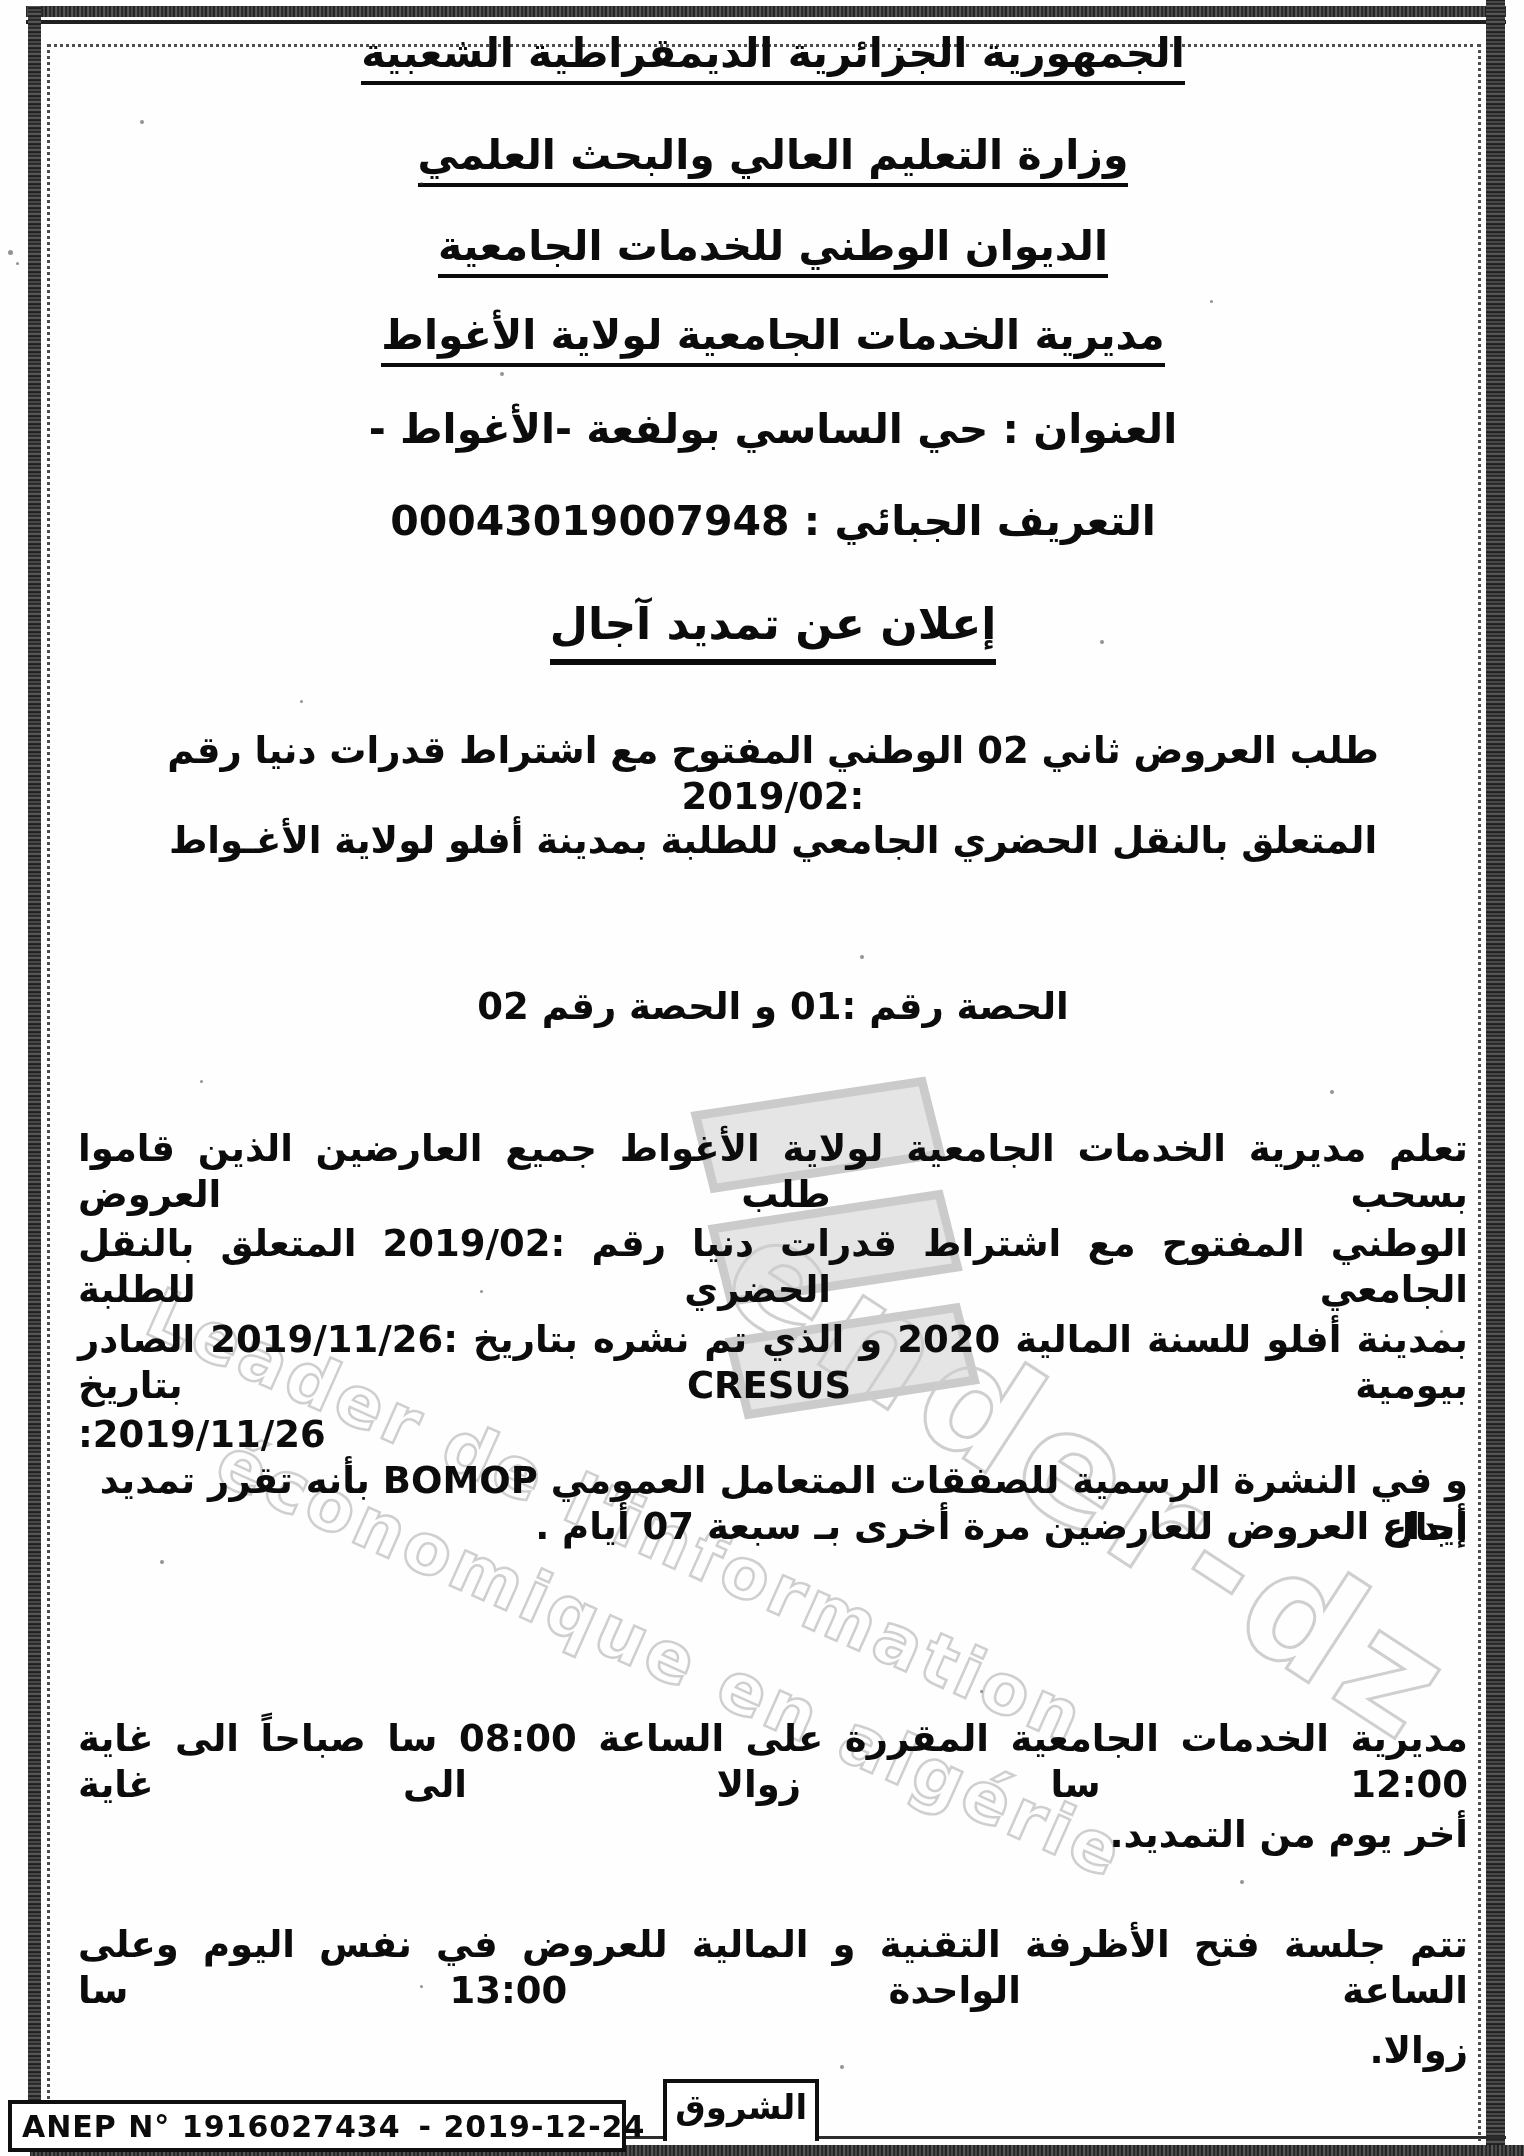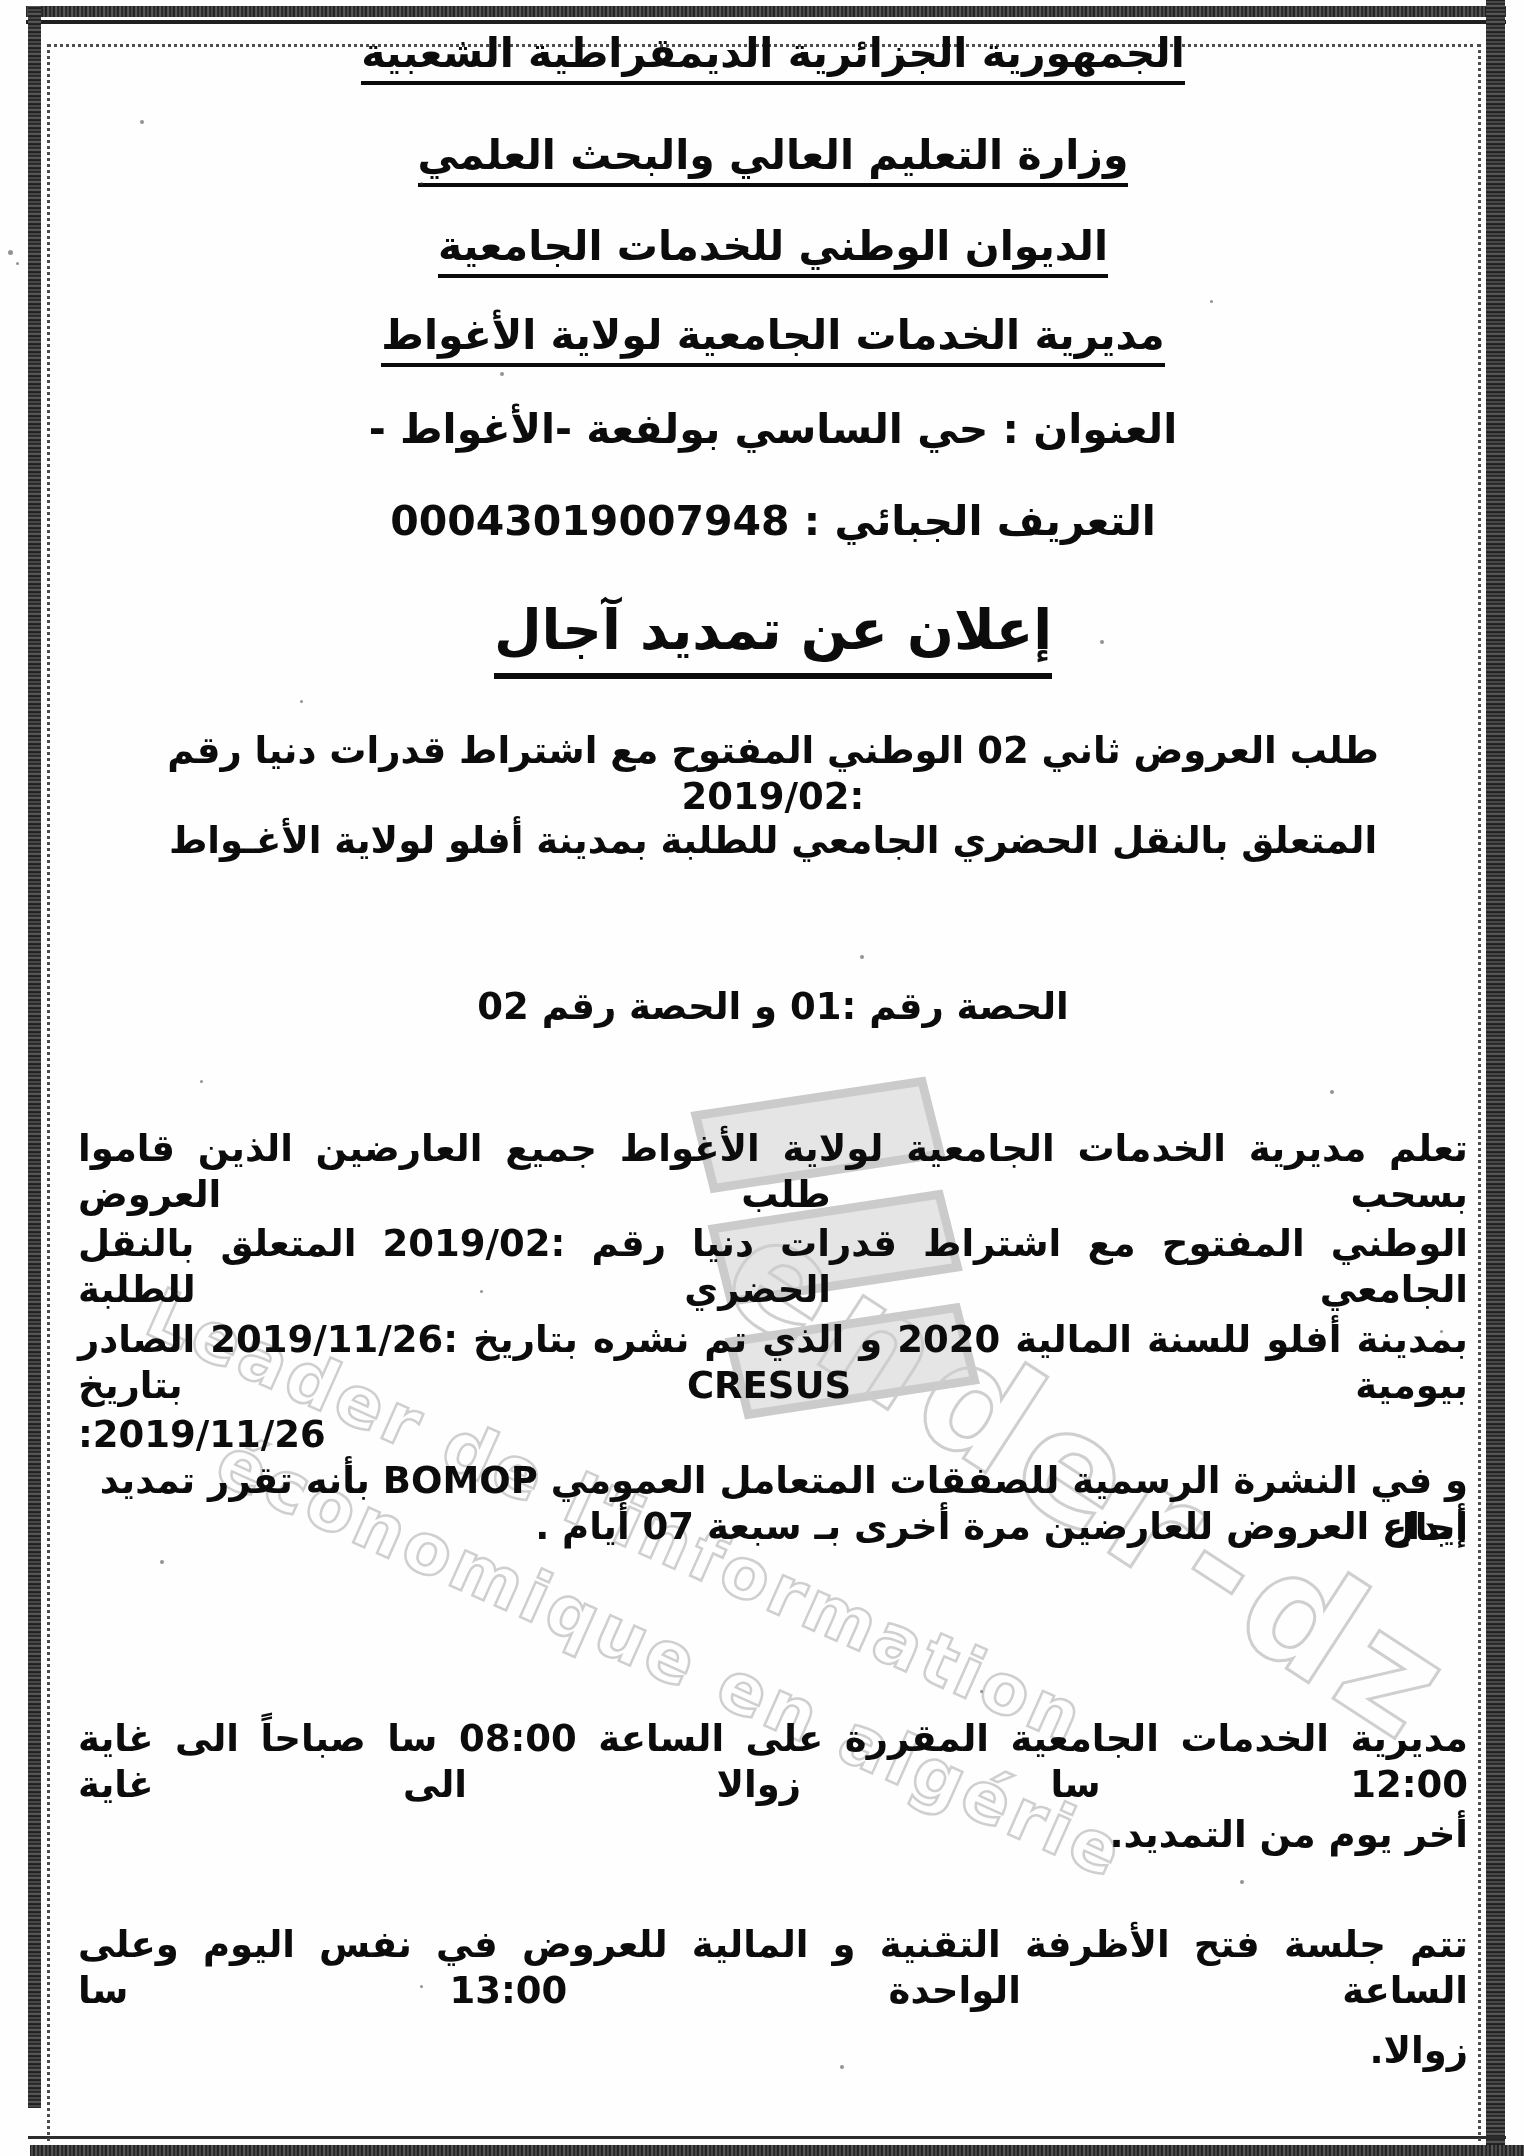--- a/index.html
+++ b/index.html
@@ -22,21 +22,21 @@
     position:absolute; left:47px; top:44px; width:1428px; height:2094px;
     border:3px dotted #4d4d4d; border-bottom:none;
   }
   
   .line { position:absolute; left:78px; width:1390px; font-size:37px; line-height:1.25; z-index:2; }
   .center { text-align:center; }
   .right  { text-align:right; }
   .just   { text-align:justify; text-align-last:justify; }
   .hline  { font-size:41px; }
   .underlined { display:inline-block; border-bottom:4px solid #0b0b0b; padding-bottom:2px; }
-  .title-line { font-size:55px; }
+  .title-line { font-size:44px; }
   .title-line .underlined { border-bottom-width:6px; padding-bottom:8px; }
   .flex-line { display:flex; justify-content:space-between; align-items:baseline;flex-direction:column; }
   .footer-box {
     position:absolute; left:8px; top:2100px; width:618px; height:52px;
     background:#ffffff; border:4px solid #0f0f0f; z-index:6;
     display:flex; align-items:center; padding:0 10px; box-sizing:border-box; gap:18px;
     font-size:30px; letter-spacing:1px; white-space:nowrap;
   }
   .echorouk {
     margin-left:auto; font-size:34px; letter-spacing:0;
@@ -104,20 +104,25 @@
     <span dir="rtl">و في النشرة الرسمية للصفقات المتعامل العمومي BOMOP بأنه تقرر تمديد أجال</span>
   </div>
   <div class="line right" style="top:1504px" dir="rtl">إيداع العروض للعارضين مرة أخرى بـ سبعة 07 أيام .</div>
 
   <div class="line just" style="top:1716px" dir="rtl">مديرية الخدمات الجامعية المقررة على الساعة 08:00 سا صباحاً الى غاية 12:00 سا زوالا الى غاية</div>
   <div class="line right" style="top:1812px" dir="rtl">أخر يوم من التمديد.</div>
 
   <div class="line just" style="top:1922px" dir="rtl">تتم جلسة فتح الأظرفة التقنية و المالية للعروض في نفس اليوم وعلى الساعة الواحدة 13:00 سا</div>
   <div class="line right" style="top:2028px" dir="rtl">زوالا.</div>
 
+  <div class="footer-box">
+    <span>ANEP N° 1916027434</span>
+    <span>- 2019-12-24</span>
+    <span class="echorouk" dir="rtl">الشروق</span>
+  </div>
 
   <div class="dot" style="left:8px;top:250px;width:5px;height:5px"></div>
   <div class="dot" style="left:16px;top:262px;width:3px;height:3px"></div>
   <div class="dot" style="left:140px;top:120px;width:4px;height:4px"></div>
   <div class="dot" style="left:420px;top:182px;width:3px;height:3px"></div>
   <div class="dot" style="left:690px;top:520px;width:4px;height:4px"></div>
   <div class="dot" style="left:500px;top:372px;width:4px;height:4px"></div>
   <div class="dot" style="left:1210px;top:300px;width:3px;height:3px"></div>
   <div class="dot" style="left:1100px;top:640px;width:4px;height:4px"></div>
   <div class="dot" style="left:300px;top:700px;width:3px;height:3px"></div>

